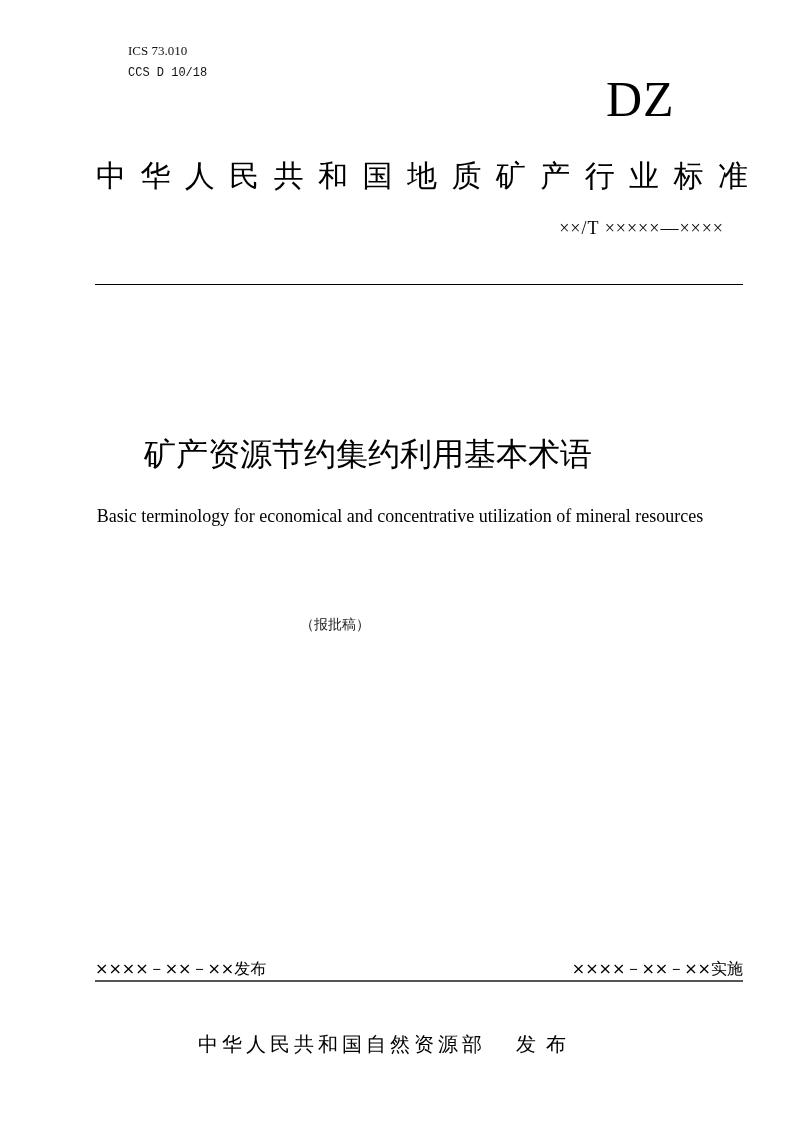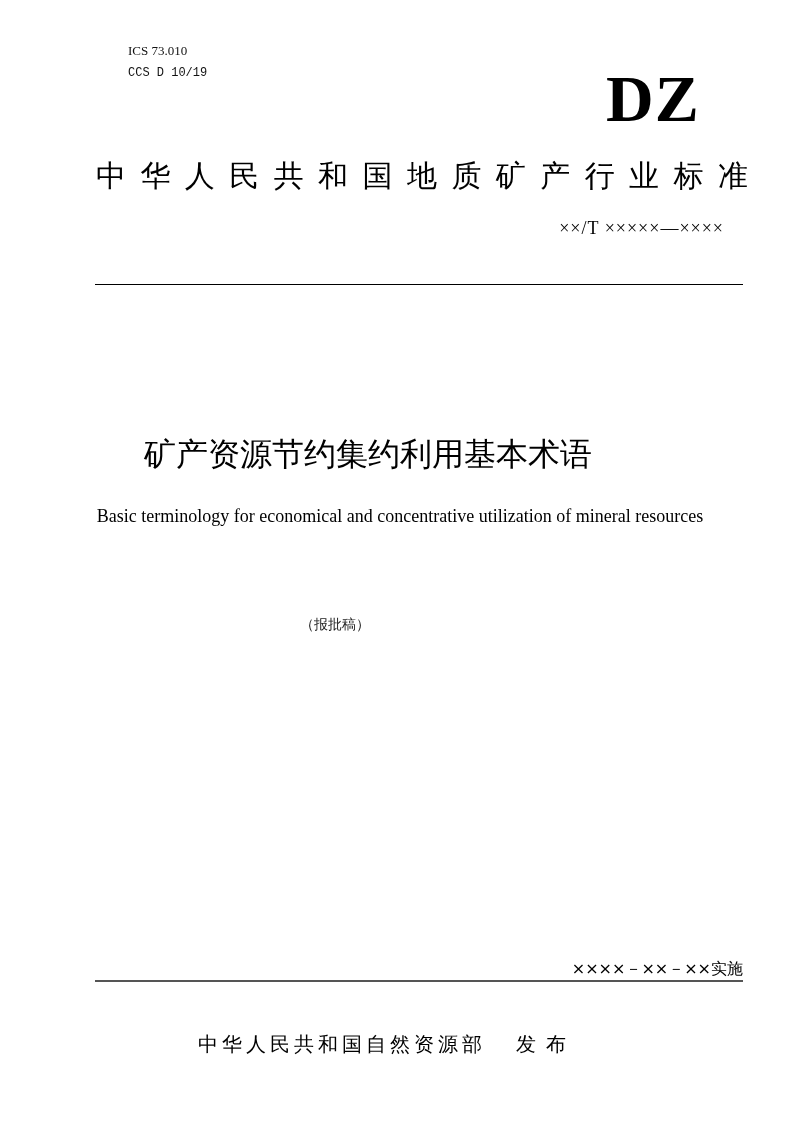--- a/index.html
+++ b/index.html
@@ -23,22 +23,22 @@
       font-size: 12px;
       line-height: 22px;
       color: #111;
       margin-left: 32px;
     }
     .codes .ics { font-family: "Liberation Serif", serif; font-size: 13px; }
     .dz-logo {
       left: 606px;
       top: 64px;
       font-family: "Liberation Serif", serif;
-      font-weight: bold;
-      font-size: 66px;
+      font-weight: normal;
+      font-size: 50px;
       line-height: 70px;
       letter-spacing: 1px;
     }
     .industry-title {
       left: 96px;
       top: 156px;
       width: 652px;
       font-size: 30px;
       line-height: 40px;
       display: flex;
@@ -111,21 +111,21 @@
       margin-left: 30px;
       letter-spacing: 10px;
       margin-top: 44px;
     }
   </style>
 </head>
 <body>
 
 <div class="abs codes">
   <div class="ics">ICS 73.010</div>
-  <div>CCS D 10/19</div>
+  <div>CCS D 10/18</div>
 </div>
 
 <div class="abs dz-logo">DZ</div>
 
 <div class="abs industry-title">
   <span>中</span>
   <span>华</span>
   <span>人</span>
   <span>民</span>
   <span>共</span>
@@ -145,18 +145,19 @@
 
 <div class="abs top-rule"></div>
 
 <div class="abs doc-title">矿产资源节约集约利用基本术语</div>
 
 <div class="abs doc-title-en">Basic terminology for economical and concentrative utilization of mineral resources</div>
 
 <div class="abs draft-status">（报批稿）</div>
 
 <div class="abs dates-row">
+  <span class="issue">××××－××－××发布</span>
   <span class="implement">××××－××－××实施</span>
 </div>
 
 <div class="abs issuer">
   <span>中华人民共和国自然资源部</span><span class="publish">发布</span>
 </div>
 
 </body></html>

